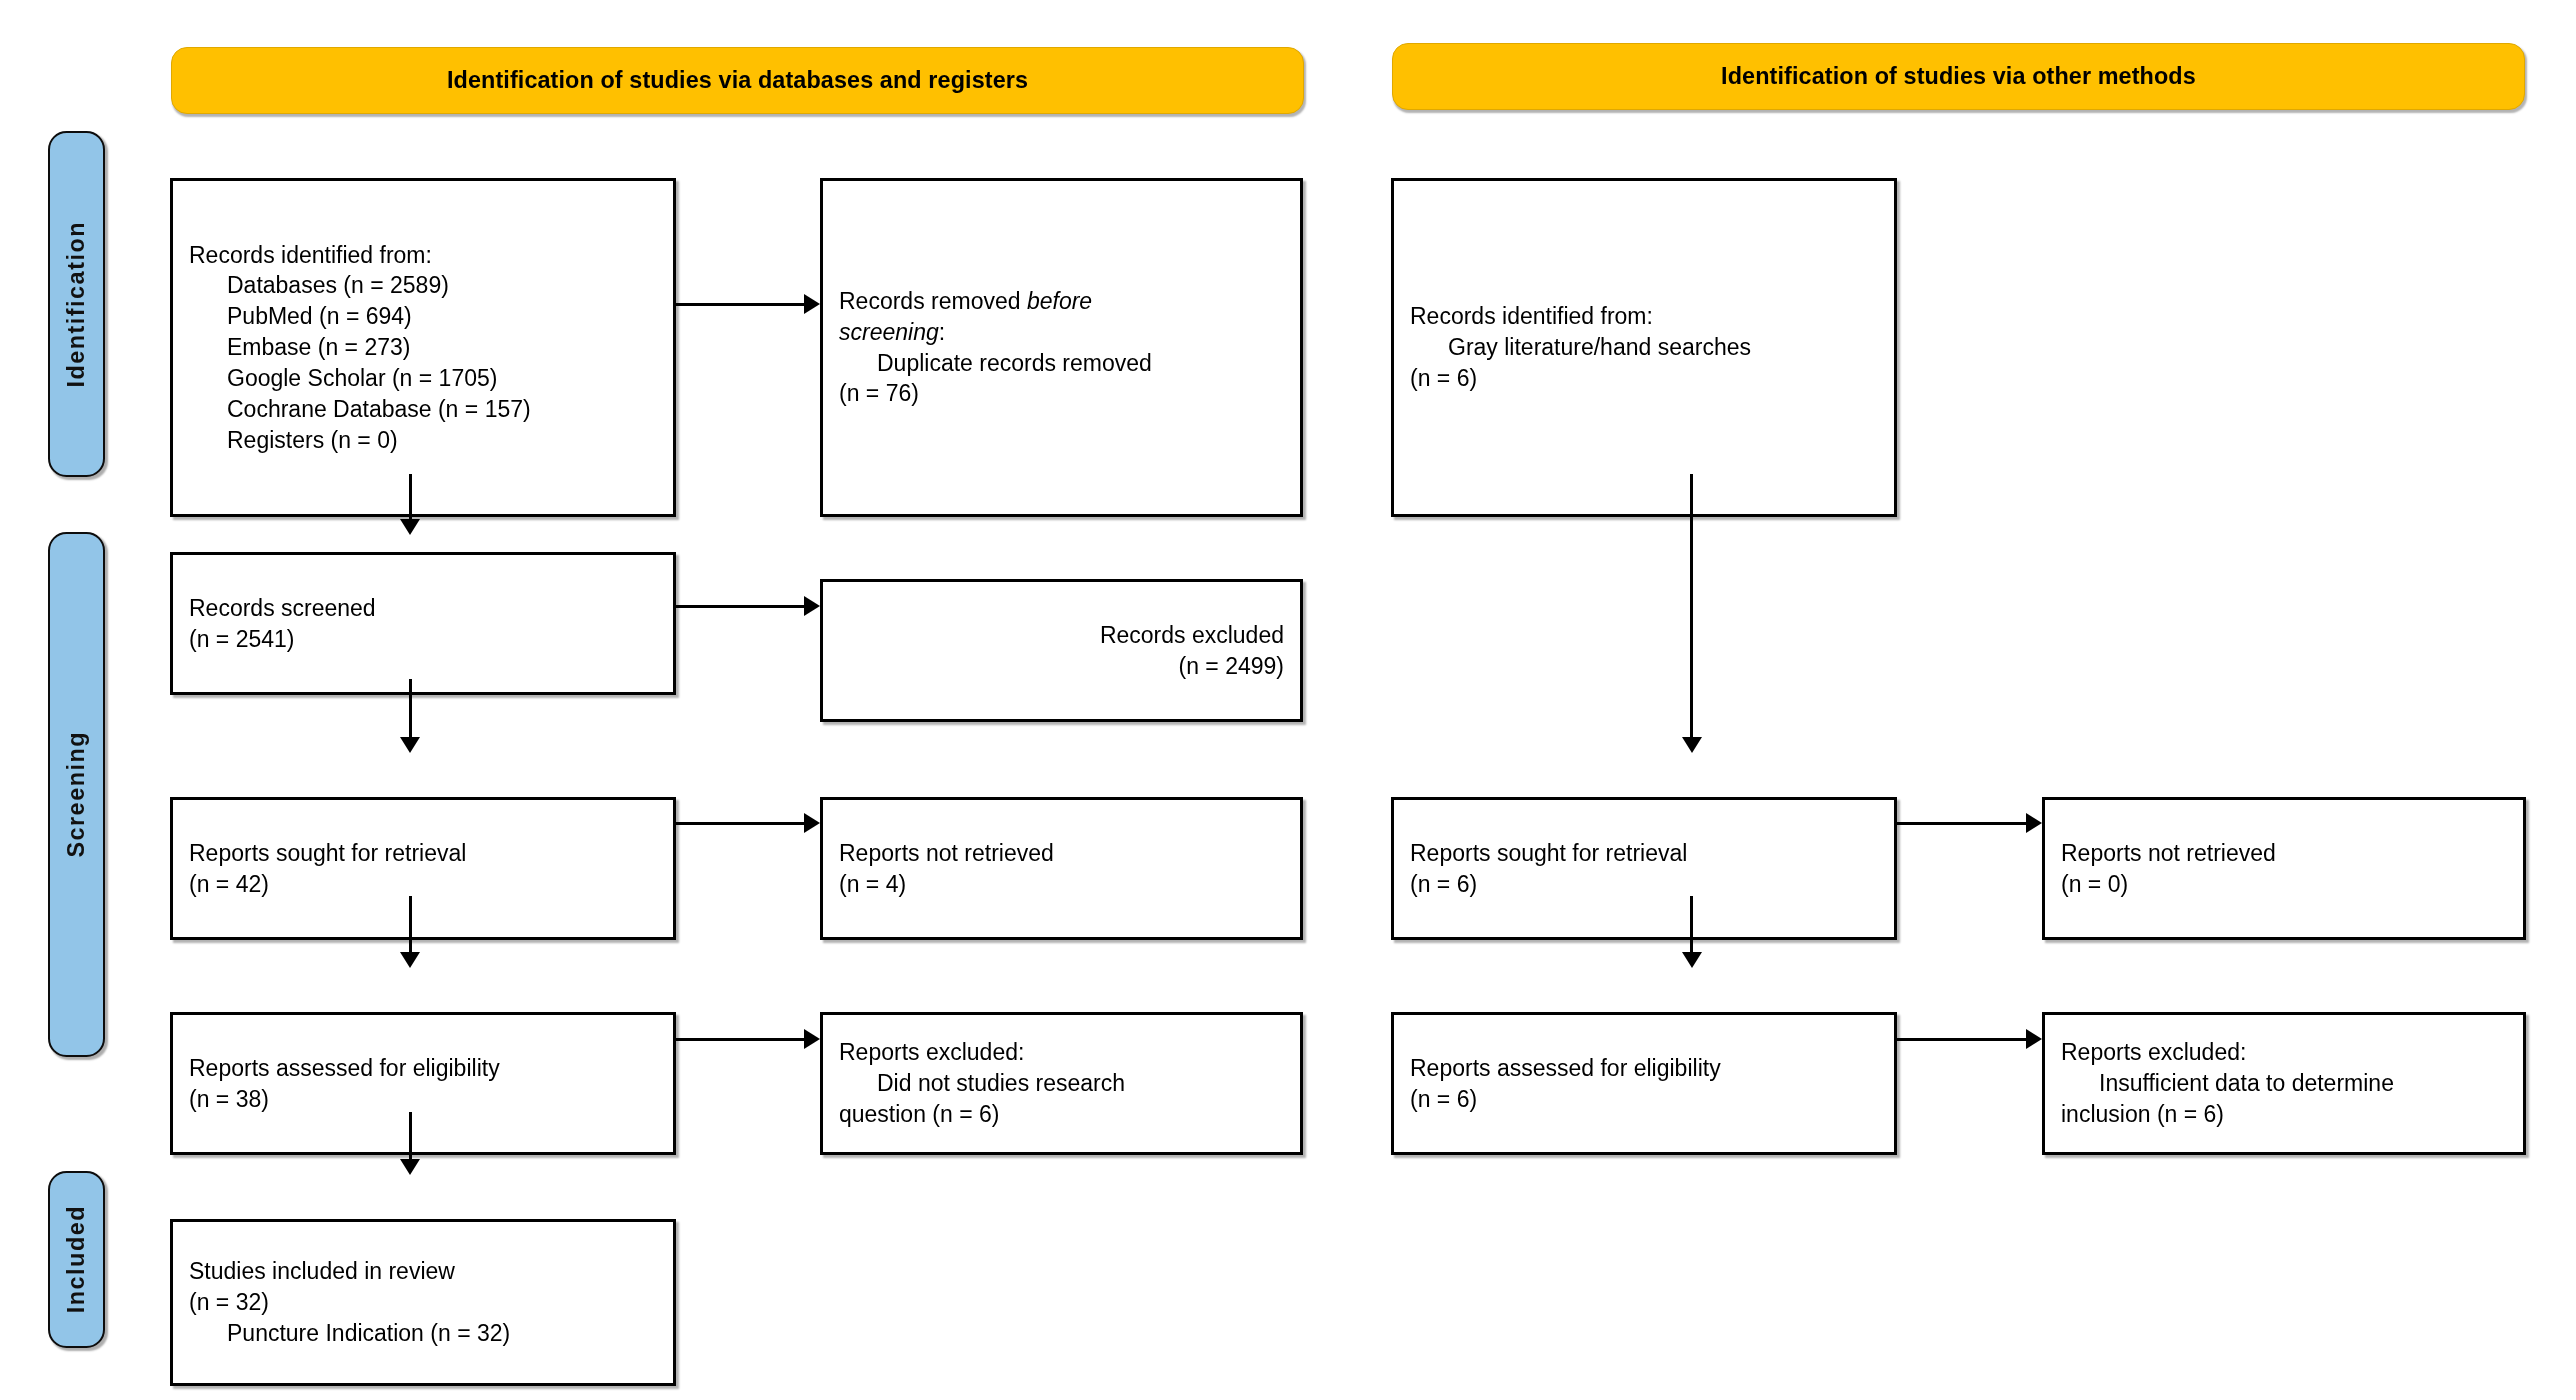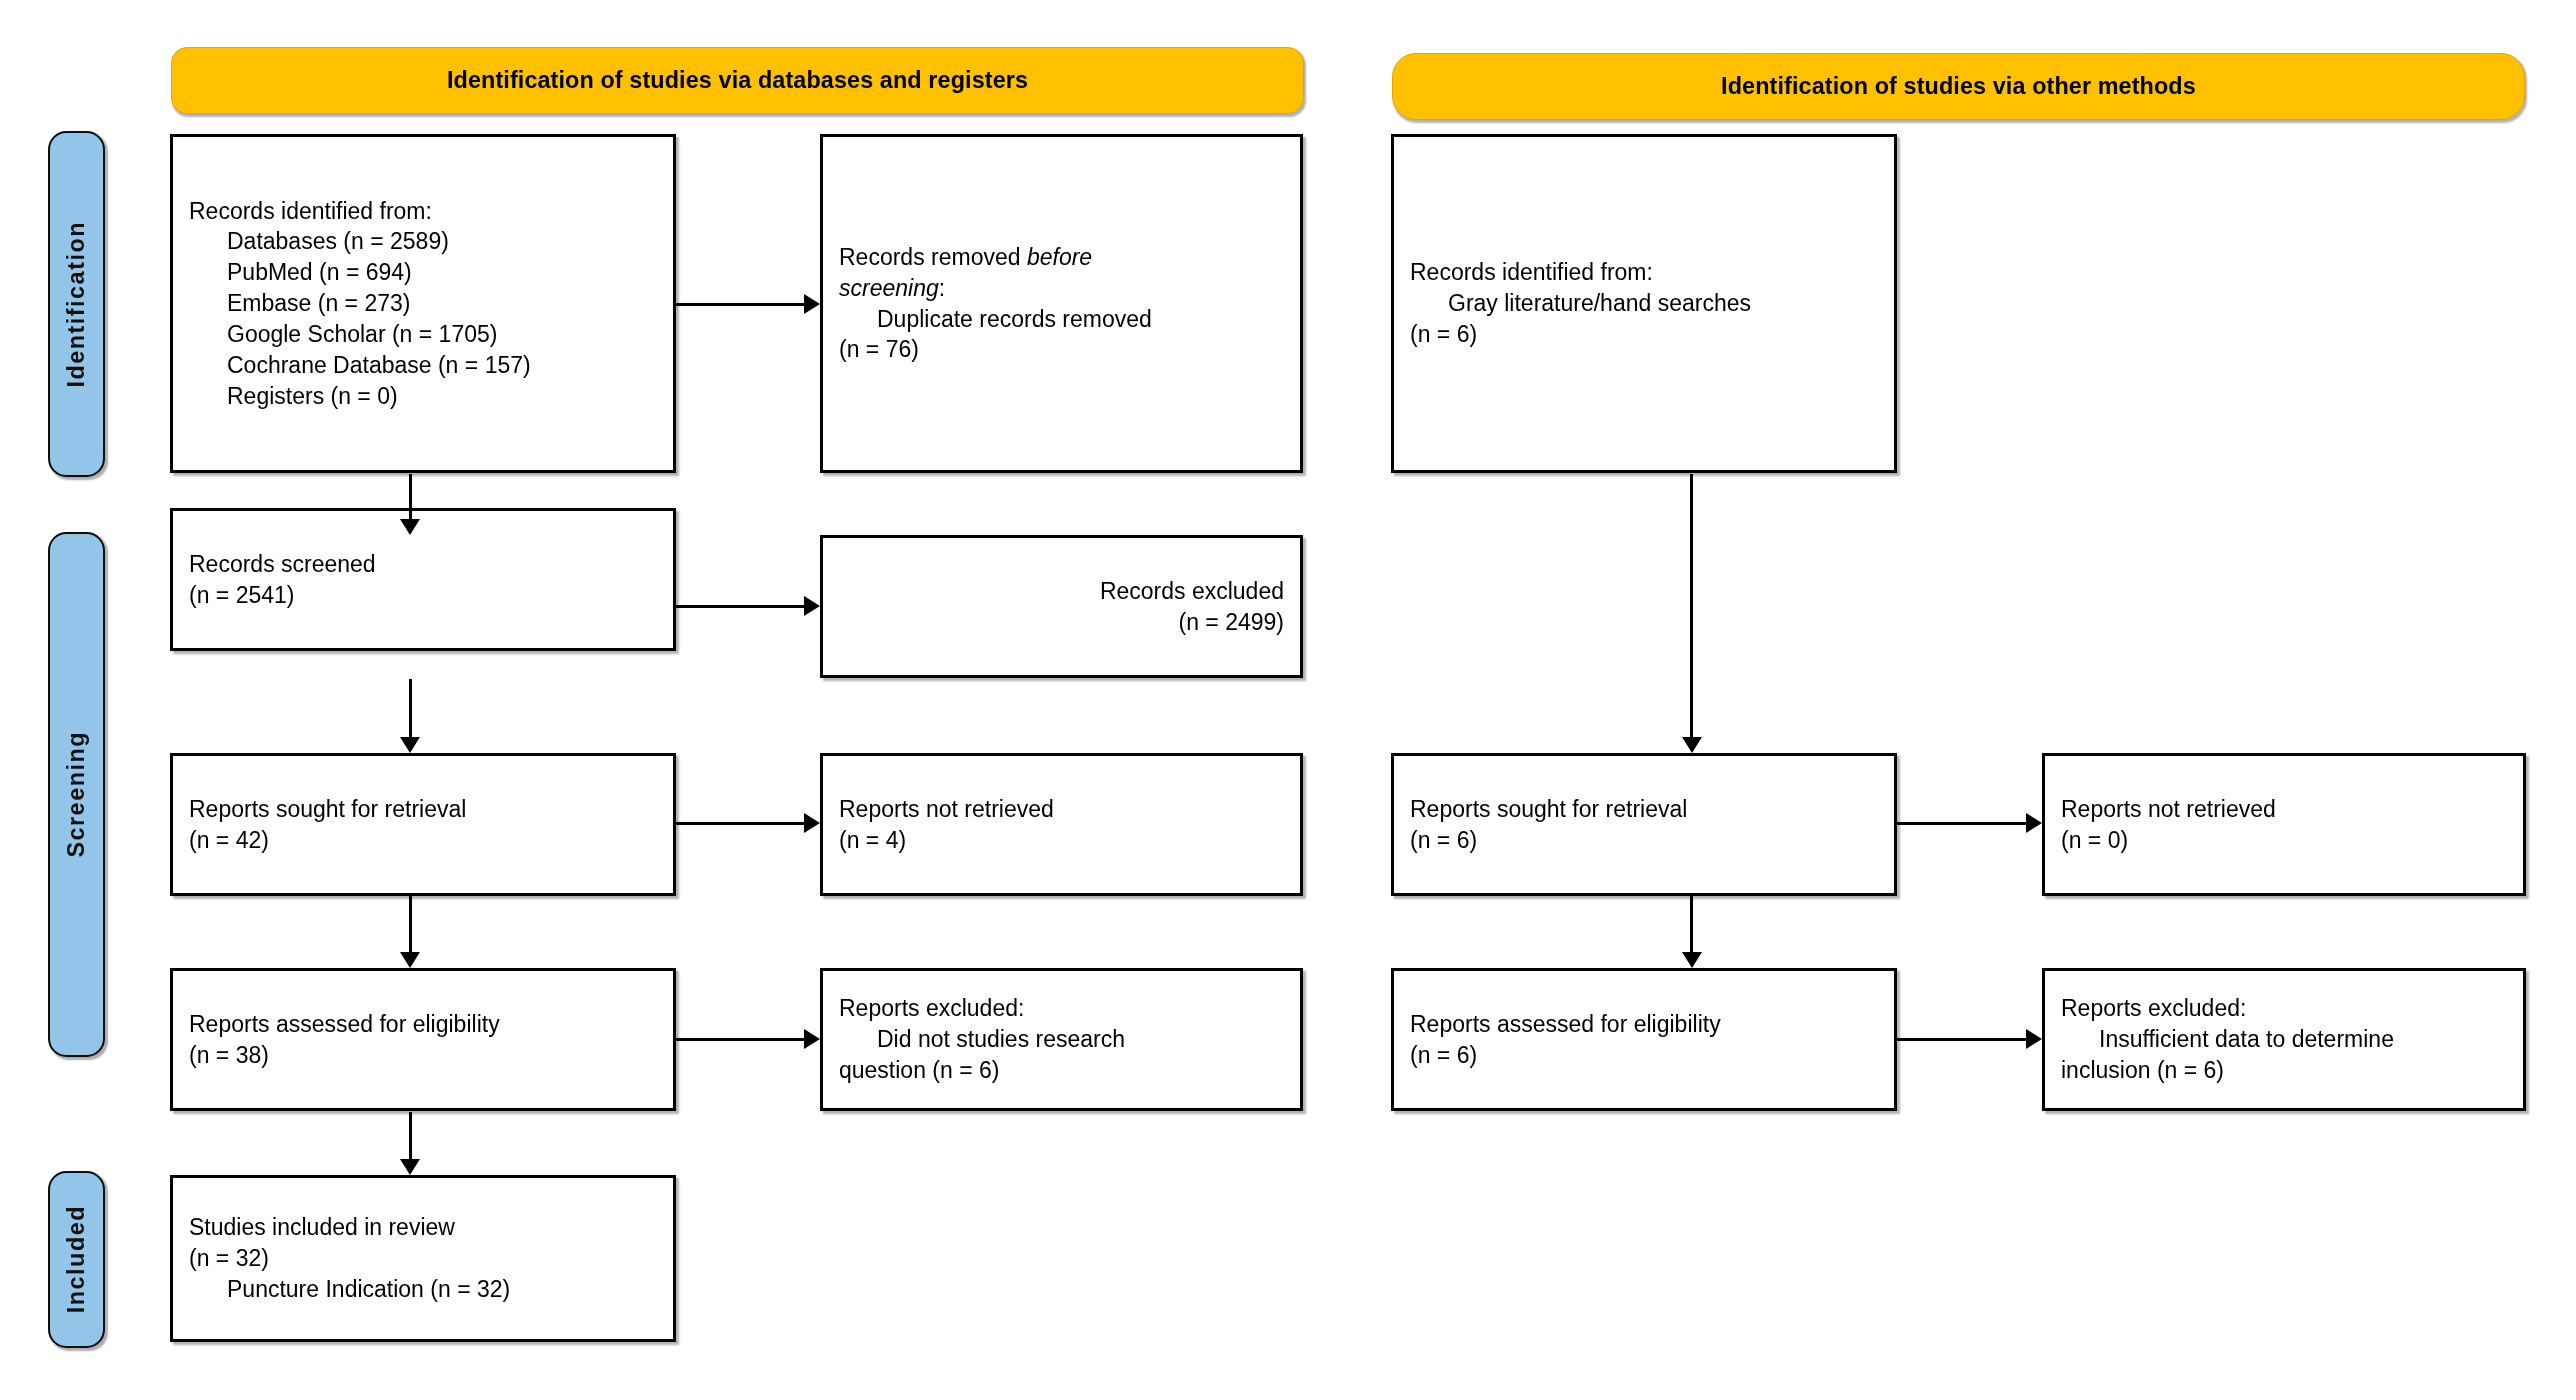--- a/index.html
+++ b/index.html
@@ -19,21 +19,21 @@
             border-radius:18.5px;box-shadow:2.5px 2.5px 1.9px rgba(0,0,0,.32);
             display:flex;align-items:center;justify-content:center;}
   .stagebar span{writing-mode:vertical-rl;transform:rotate(180deg);
                  font-size:23.4px;font-weight:bold;color:#111;
                  letter-spacing:1.5px;white-space:nowrap;}
 
   
   .box{position:absolute;background:#fff;border:3.1px solid #000;
        box-shadow:3.1px 3.1px 1.9px rgba(0,0,0,.30);
        display:flex;flex-direction:column;justify-content:center;
-       box-sizing:border-box;padding:13.6px 16px;}
+       box-sizing:border-box;padding:13.6px 16px;margin-top:44px;}
   .box p{margin:0;font-size:23px;line-height:1.34;color:#000;}
   .box p.ind{padding-left:38px;}
   .box p i{font-style:italic;}
 
   
   .vline{position:absolute;width:3.1px;background:#000;}
   .hline{position:absolute;height:3.1px;background:#000;}
   .arrow-d{position:absolute;width:0;height:0;
            border-left:10.5px solid transparent;border-right:10.5px solid transparent;
            border-top:16px solid #000;}
@@ -43,21 +43,21 @@
 </style>
 </head>
 <body>
 
 <div class="stage">
 
   <div class="hdr" style="left:171px;top:47px;width:1131px;height:65px;">
     <span>Identification of studies via databases and registers</span>
   </div>
 
-  <div class="hdr" style="left:1392px;top:53px;width:1131px;height:65px;border-radius:24px;">
+  <div class="hdr" style="left:1392px;top:43px;width:1131px;height:65px;">
     <span>Identification of studies via other methods</span>
   </div>
 
   <div class="stagebar" style="left:48px;top:131px;width:53px;height:342px;">
     <span>Identification</span>
   </div>
 
   <div class="stagebar" style="left:48px;top:532px;width:53px;height:521px;">
     <span>Screening</span>
   </div>

